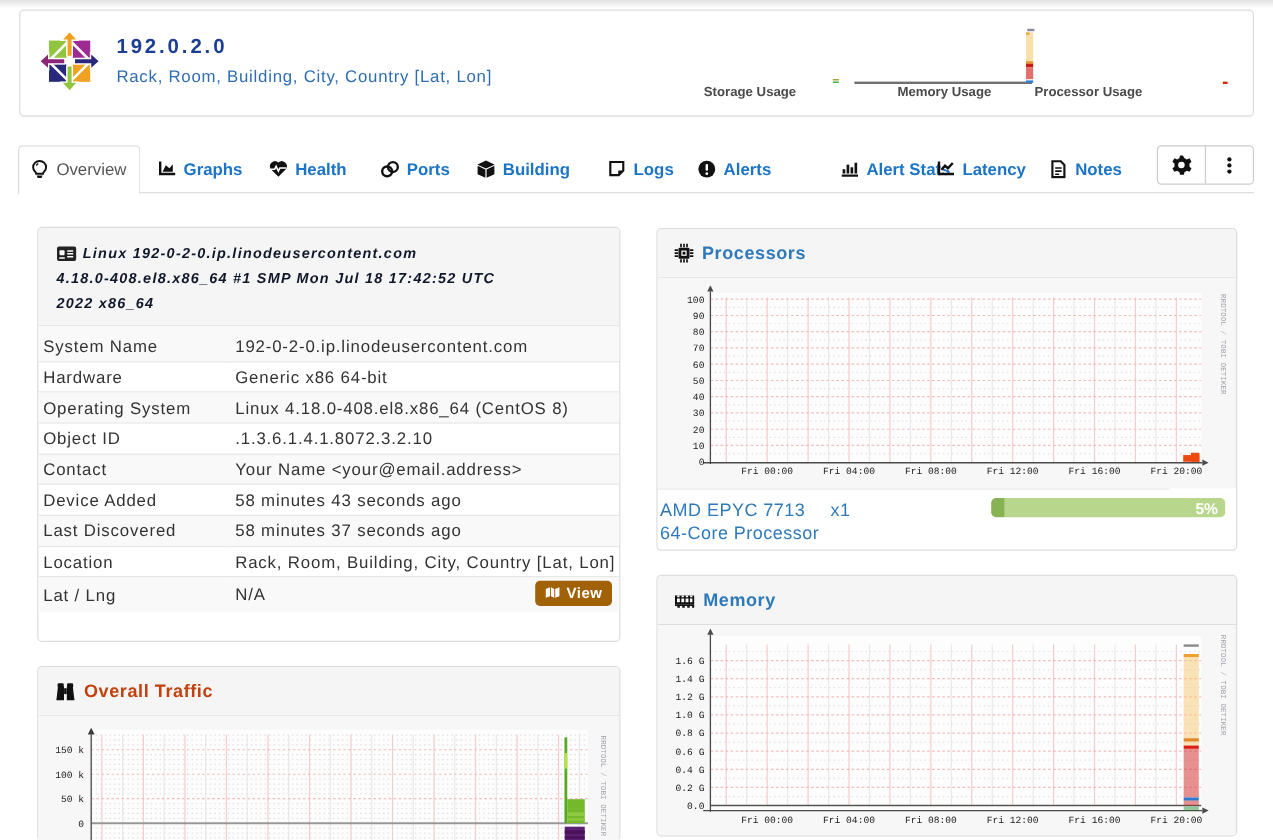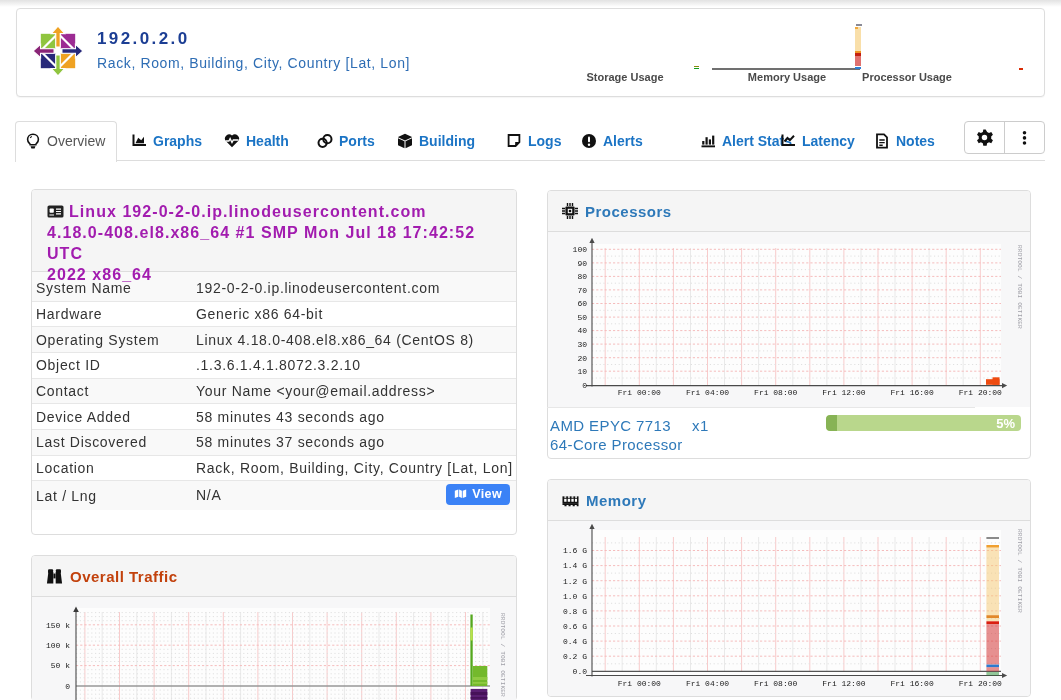--- a/index.html
+++ b/index.html
@@ -26,28 +26,28 @@
   border:1px solid #ddd; border-bottom:none; border-radius:4px 4px 0 0; z-index:1; }
 #btng { left:964px; top:121px; width:81px; height:33px; background:#fff; border:1px solid #ccc;
   border-radius:4px; display:flex; z-index:2; }
 #btng .half { flex:1; display:flex; align-items:center; justify-content:center; }
 #btng .half:first-child { border-right:1px solid #ccc; }
 
 
 #sys { left:31px; top:189px; width:486px; height:346px; }
 #sys .phead { height:82px; align-items:flex-start; padding:11px 15px 0 15px; border-radius:3px 3px 0 0;
   display:block; }
-#sys .phead .txt { font-size:16px; font-weight:bold; color:#a21caf; line-height:21px; letter-spacing:1.05px; }
+#sys .phead .txt { font-size:12px; font-weight:bold; color:#0f172a; line-height:21px; letter-spacing:1.05px;font-style:italic; }
 #sys table { border-collapse:collapse; width:100%; table-layout:fixed; font-size:14px; color:#333; letter-spacing:0.7px; }
 #sys td { padding:0 6px 0 4px; height:25.7px; border-top:1px solid #e7e7e7; white-space:nowrap; }
 #sys tr.first td { border-top:none; height:29px; padding-top:3px; }
 #sys tr.last td { height:29px; }
 #sys td.k { width:160px; }
 #sys tr:nth-child(odd) { background:#f9f9f9; }
-.viewbtn { float:right; background:#3b82f6; color:#fff; font-size:12.5px; font-weight:bold;
+.viewbtn { float:right; background:#a16207; color:#fff; font-size:12.5px; font-weight:bold;
   border-radius:4px; padding:3.5px 8px; display:inline-flex; align-items:center; margin-top:-3px; letter-spacing:.4px; }
 
 
 #proc { left:547px; top:190px; width:484px; height:269px; }
 #procfoot { position:absolute; left:547px; top:407px; width:428px; height:51px;
   border-top:1px solid #e7e7e7; font-size:15px; }
 #procfoot a { color:#2e79b9; letter-spacing:0.4px; }
 .pbar { position:absolute; left:279px; top:7px; width:195px; height:16px; background:#b9d78c;
   border-radius:4px; overflow:hidden; }
 .pbar .fill { position:absolute; left:0; top:0; bottom:0; width:11px; background:#87b355; border-radius:4px 0 0 4px; }

